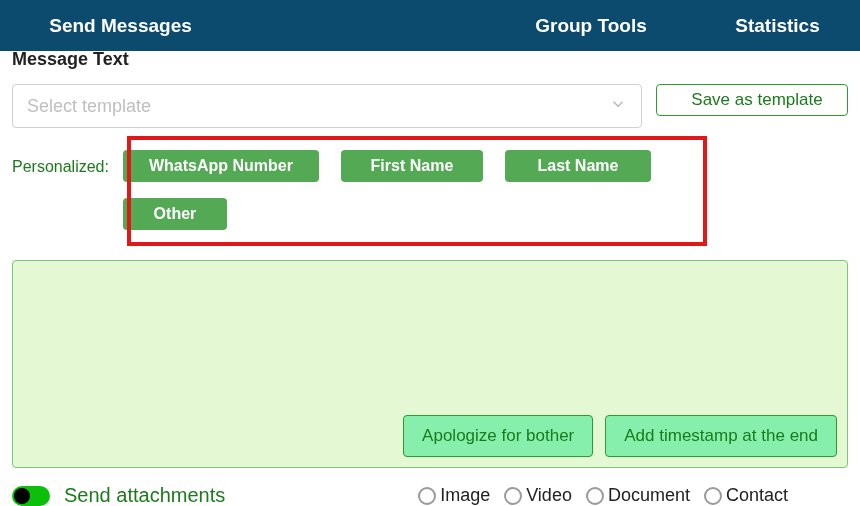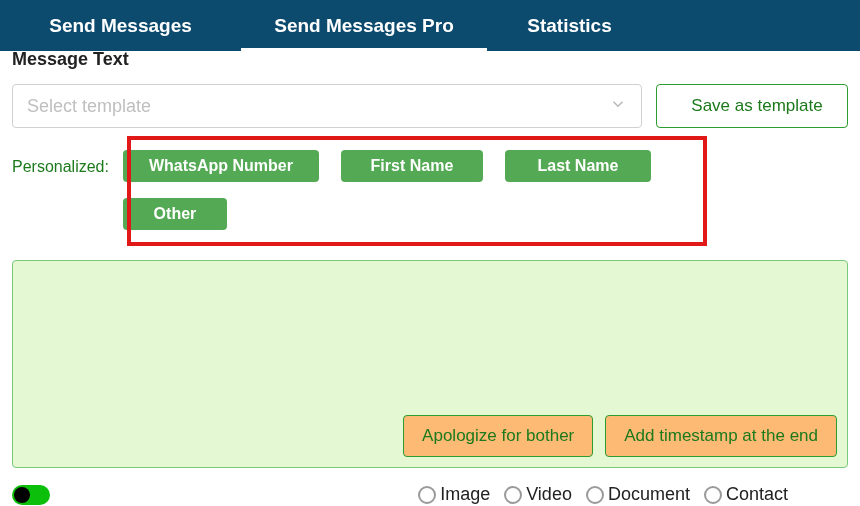--- a/index.html
+++ b/index.html
@@ -14,21 +14,21 @@
   .topnav .tab {
     height: 100%;
     display: flex;
     align-items: center;
     justify-content: center;
     font-size: 19px;
     font-weight: 700;
     cursor: pointer;
   }
   .tab1 { width: 241px; }
-  .tab2 { width: 246px; position: relative; }
+  .tab2 { width: 246px; position: relative; margin-top: 32px; }
   .tab2::after{
     content:"";
     position:absolute;
     left:0; right:0; bottom:-1px;
     height:4px;
     background:#fff;
   }
   .tab3 { flex: 1; }
   .tab4 { width: 165px; }
 
@@ -61,21 +61,21 @@
     background:#fff;
   }
   .chevron {
     color:#b8b8b8;
   }
   .save-btn {
     border: 1px solid #2e9c2e;
     color: #1c7a1c;
     background: #fff;
     border-radius: 4px;
-    height: 44px;
+    height: 32px;
     min-width: 192px;
     display: flex;
     align-items: center;
     justify-content: center;
     font-size: 17px;
     cursor:pointer;
     padding-left:10px;
   }
 
   .personal-row {
@@ -151,21 +151,21 @@
     background: transparent;
     background: #e3f8d3;
     border-radius: 4px;
     height: 42px;
     padding: 0 18px;
     font-size: 17px;
     display:flex;
     align-items:center;
     cursor:pointer;
   }
-  .outline-btn { background: #fdba74; }
+  .outline-btn { background: #86efac; }
 
   .attach-row {
     display: flex;
     align-items: center;
     margin-top: 16px;
     gap: 14px;
   }
   .toggle {
     width: 38px;
     height: 20px;
@@ -207,20 +207,21 @@
     border-radius: 50%;
     display:inline-block;
   }
 </style>
 </head>
 <body>
 
 <div class="topnav">
   <div class="tab tab1">Send Messages</div>
   <div class="tab tab2">Send Messages Pro</div>
+  <div class="tab tab3">Group Tools</div>
   <div class="tab tab4">Statistics</div>
 </div>
 
 <div class="content">
 
   <div class="section-title">Message Text</div>
 
   <div class="row-template">
     <div class="select-box">
       <span>Select template</span>
@@ -246,20 +247,21 @@
 
   <div class="editor">
     <div class="editor-buttons">
       <button class="outline-btn">Apologize for bother</button>
       <button class="outline-btn">Add timestamp at the end</button>
     </div>
   </div>
 
   <div class="attach-row">
     <div class="toggle"></div>
+    <span class="attach-label">Send attachments</span>
     <div class="radio-set">
       <label class="radio-item">
         <span class="radio-circle"></span>
         <span>Image</span>
       </label>
       <label class="radio-item">
         <span class="radio-circle"></span>
         <span>Video</span>
       </label>
       <label class="radio-item">

